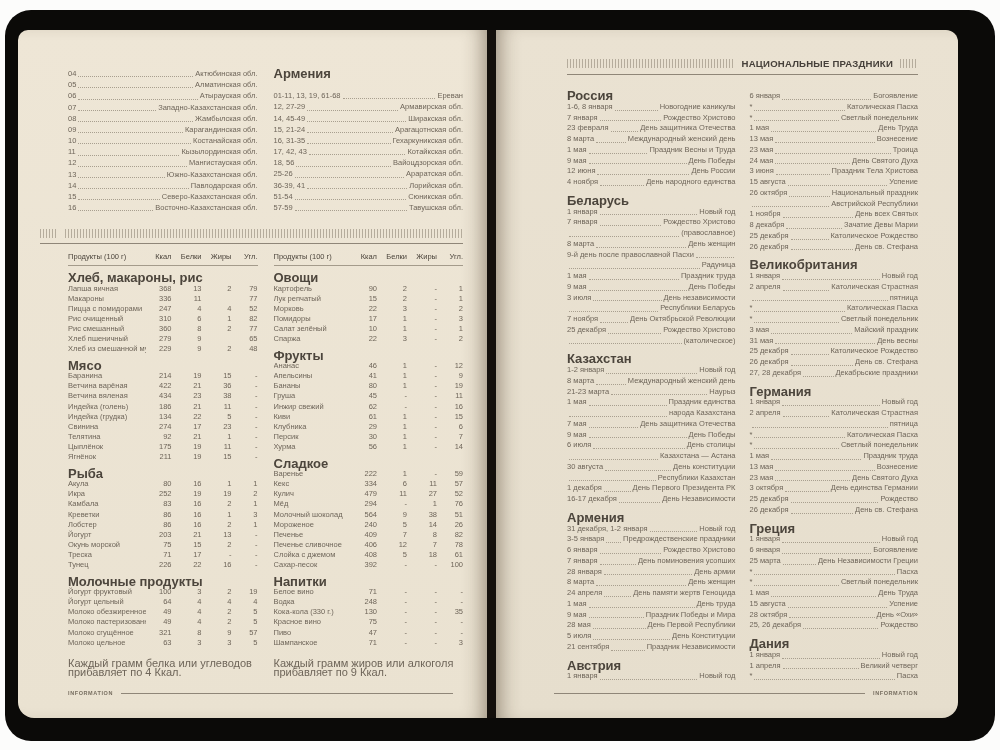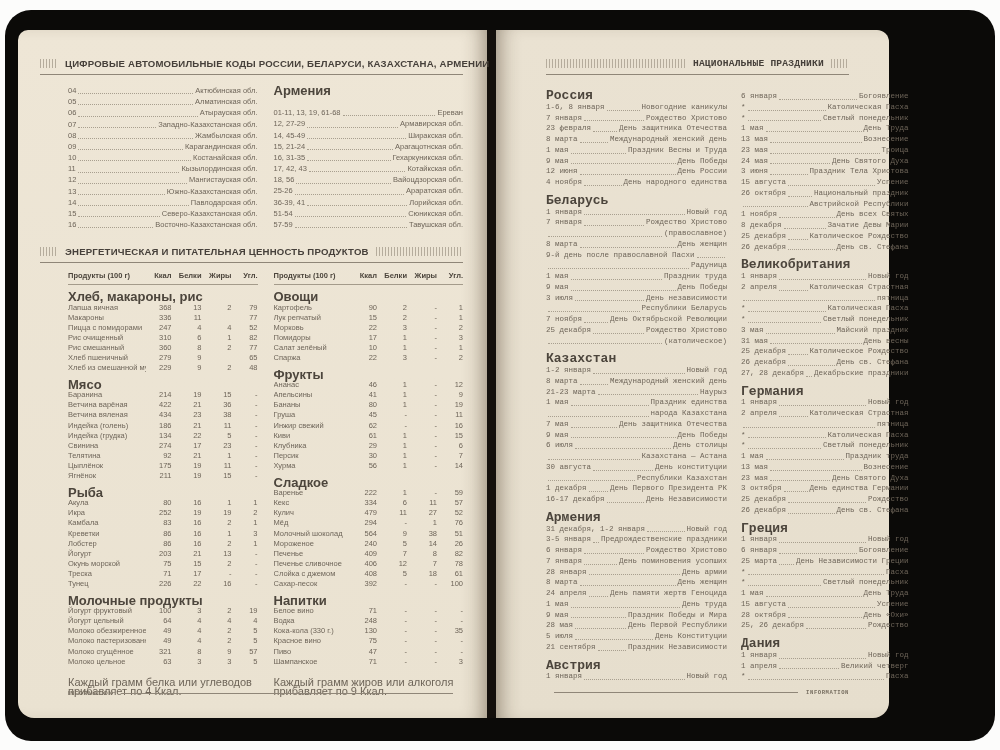--- a/index.html
+++ b/index.html
@@ -15,25 +15,24 @@
   .spread{position:absolute;left:13px;top:20px;width:967px;height:688px;display:flex;}
   .page{position:relative;box-sizing:border-box;color:#6e6559;}
   .page-left{
     width:469px;background:linear-gradient(180deg,#eee6d6,#eae2d1);
     border-radius:10px 0 0 16px;
     box-shadow:inset -16px 0 20px -12px rgba(55,40,20,.45);
     padding:28px 24px 0 22px;
   }
   .spine{width:9px;background:#14100c;}
   .page-right{
-    width:393px;background:linear-gradient(180deg,#eae2d2,#e6decd);
+    width:462px;background:linear-gradient(180deg,#eae2d2,#e6decd);
     border-radius:0 12px 16px 0;
     box-shadow:inset 16px 0 20px -12px rgba(55,40,20,.45);
-    padding:28px 40px 0 50px;
-    font-family:Liberation Mono, monospace;
+    padding:28px 40px 0 71px;
   }
   .sec-head{
     display:flex;align-items:center;gap:7px;
     border-bottom:1px solid #8f8678;padding-bottom:5px;
   }
   .sec-head h1{
     margin:0;font-size:9.6px;line-height:11px;font-weight:bold;
     letter-spacing:.2px;color:#46403a;white-space:nowrap;
   }
   .hatch{
@@ -51,21 +50,21 @@
   .codes .lrow{height:11.2px;line-height:11.2px;}
   .country{font-size:13px;font-weight:bold;color:#4c453c;height:11.2px;line-height:11.2px;}
 
   .codes-grid{display:grid;grid-template-columns:1fr 1fr;column-gap:16px;margin-top:10px;margin-bottom:16px;}
   .codes-b-rows{margin-top:11px;}
 
   
   .nutri-grid{display:grid;grid-template-columns:1fr 1fr;column-gap:16px;margin-top:8px;}
   .nh{
     display:grid;grid-template-columns:1fr 26px 30px 30px 26px;
-    font-size:7.5px;font-weight:bold;color:#4c453c;
+    font-size:7.5px;font-weight:normal;color:#4c453c;
     padding-bottom:4px;border-bottom:1px solid #a49b8b;
   }
   .nh span:nth-child(n+2){text-align:right;}
   .nsec-title{font-size:13px;font-weight:bold;color:#4c453c;line-height:10.1px;margin-top:7px;}
   .nrow{display:grid;grid-template-columns:1fr 26px 30px 30px 26px;font-size:7.5px;line-height:10.1px;}
   .nrow span{white-space:nowrap;overflow:hidden;}
   .nrow span:nth-child(n+2){text-align:right;}
   .nnote{font-size:11px;line-height:9px;margin-top:11px;color:#6e6559;}
 
   
@@ -84,25 +83,20 @@
   .page-left .pg-foot{left:50px;right:26px;}
   .page-right .pg-foot{left:50px;right:40px;}
 </style>
 </head>
 <body>
 
 <div class="cover">
   <div class="spread">
 
     <section class="page page-left">
-      <header class="sec-head">
-        <span class="hatch sm"></span>
-        <h1>ЦИФРОВЫЕ АВТОМОБИЛЬНЫЕ КОДЫ РОССИИ, БЕЛАРУСИ, КАЗАХСТАНА, АРМЕНИИ</h1>
-        <span class="hatch sm"></span>
-      </header>
 
       <div class="codes-grid codes indent">
         <div class="codes-col" id="codes-a">
             <div class="lrow">
               <span class="ltext">04</span>
               <span class="dots"></span>
               <span class="rtext">Актюбинская обл.</span>
             </div>
             <div class="lrow">
               <span class="ltext">05</span>
@@ -222,21 +216,20 @@
                 <span class="ltext">57-59</span>
                 <span class="dots"></span>
                 <span class="rtext">Тавушская обл.</span>
               </div>
             </div>
         </div>
       </div>
 
       <header class="sec-head">
         <span class="hatch sm"></span>
-        <h1>ЭНЕРГЕТИЧЕСКАЯ И ПИТАТЕЛЬНАЯ ЦЕННОСТЬ ПРОДУКТОВ</h1>
         <span class="hatch grow"></span>
       </header>
 
       <div class="nutri-grid indent">
         <div class="nutri-col" id="nutri-left">
             <div class="nh">
               <span>Продукты (100 г)</span>
               <span>Ккал</span>
               <span>Белки</span>
               <span>Жиры</span>

